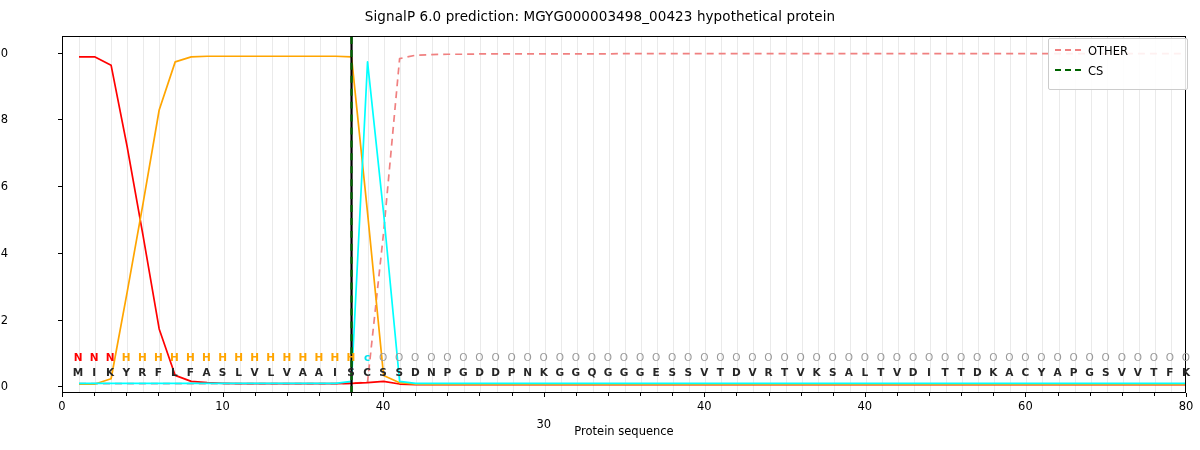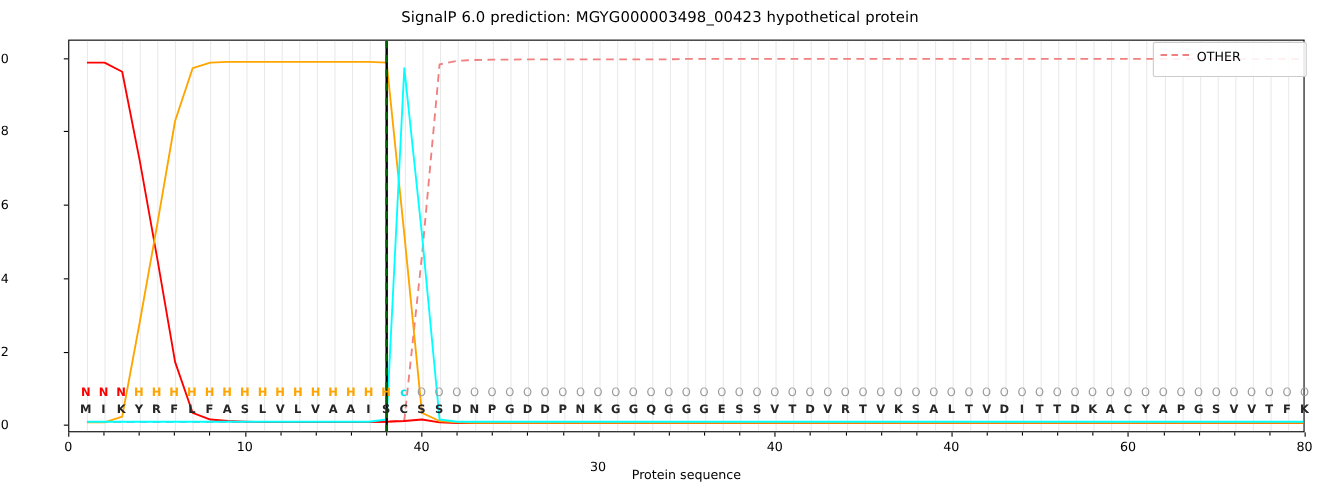--- a/index.html
+++ b/index.html
@@ -349,15 +349,21 @@
       <div class="seqcell rowSeq" style="left: 1186px;">K</div>
     </div>
 
   <div id="legend">
       <div class="legrow">
         <div class="legswatch">
           <div class="legline" style="border-top: 2px dashed rgb(240, 128, 128);"></div>
         </div>
         <div class="leglbl">OTHER</div>
       </div>
+      <div class="legrow">
+        <div class="legswatch">
+          <div class="legline" style="border-top: 2px dashed rgb(0, 100, 0);"></div>
+        </div>
+        <div class="leglbl">CS</div>
+      </div>
     </div>
 
 </div>
 
 </body></html>

